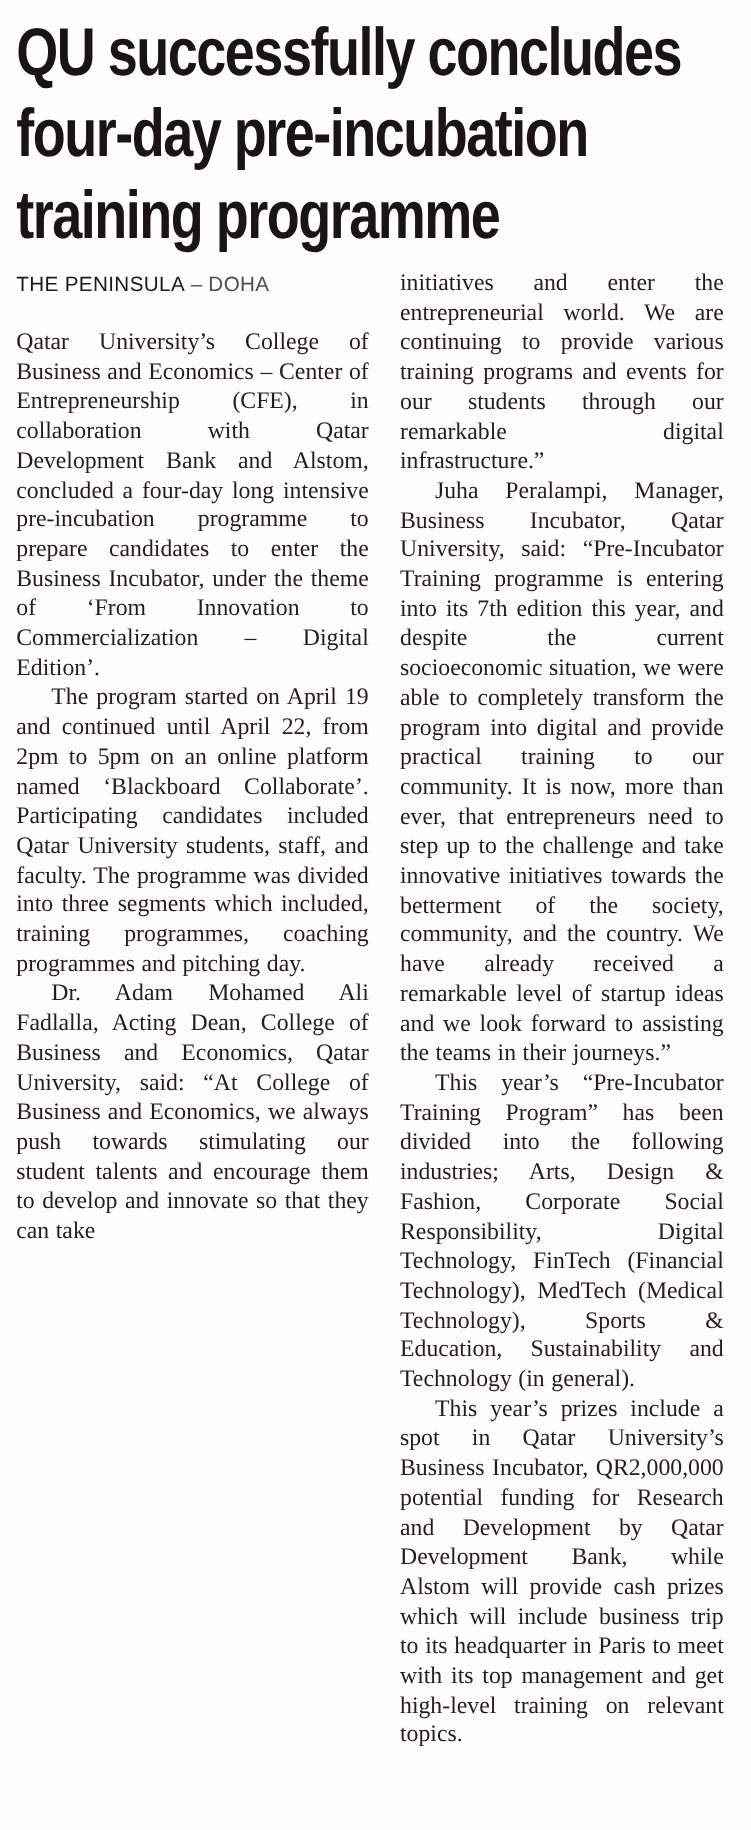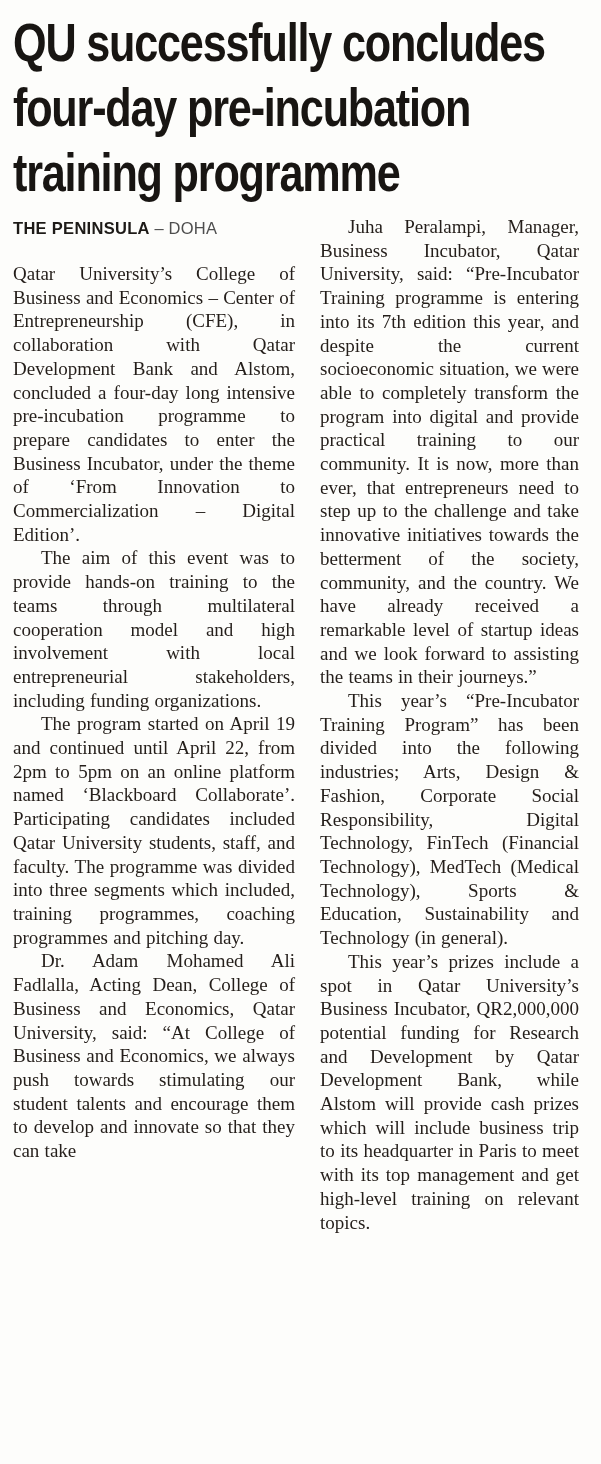--- a/index.html
+++ b/index.html
@@ -47,21 +47,21 @@
   .col-right { flex: 1; }
   .byline {
     font-family: "Liberation Sans", "DejaVu Sans", sans-serif;
     font-size: 16.5px;
     line-height: 20px;
     margin: 3px 0 24px 0;
     text-align: left;
     white-space: nowrap;
   }
   .byline-source {
-    font-weight: 700;
+    font-weight: 400;
     letter-spacing: 0.3px;
     color: #1d1a17;
   }
   .byline-sep, .byline-location {
     font-weight: 400;
     color: #4e4e4e;
     letter-spacing: 0.3px;
   }
   .col p {
     margin: 0;
@@ -86,25 +86,25 @@
 
   <div class="columns">
 
     <div class="col col-left">
       <div class="byline">
         <span class="byline-source">THE PENINSULA</span>
         <span class="byline-sep">–</span>
         <span class="byline-location">DOHA</span>
       </div>
       <p class="first">Qatar University’s College of Business and Economics – Center of Entrepreneurship (CFE), in collaboration with Qatar Development Bank and Alstom, concluded a four-day long intensive pre-incubation programme to prepare candidates to enter the Business Incubator, under the theme of ‘From Innovation to Commercialization – Digital Edition’.</p>
-      <p>The aim of this event was to provide hands-on training to the teams through multilateral cooperation model and high involvement with local entrepreneurial stakeholders, including funding organizations.</p>
       <p>The program started on April 19 and continued until April 22, from 2pm to 5pm on an online platform named ‘Blackboard Collaborate’. Participating candidates included Qatar University students, staff, and faculty. The programme was divided into three segments which included, training programmes, coaching programmes and pitching day.</p>
       <p>Dr. Adam Mohamed Ali Fadlalla, Acting Dean, College of Business and Economics, Qatar University, said: “At College of Business and Economics, we always push towards stimulating our student talents and encourage them to develop and innovate so that they can take</p>
     </div>
 
     <div class="col col-right">
+      <p class="first">initiatives and enter the entrepreneurial world. We are continuing to provide various training programs and events for our students through our remarkable digital infrastructure.”</p>
       <p>Juha Peralampi, Manager, Business Incubator, Qatar University, said: “Pre-Incubator Training programme is entering into its 7th edition this year, and despite the current socioeconomic situation, we were able to completely transform the program into digital and provide practical training to our community. It is now, more than ever, that entrepreneurs need to step up to the challenge and take innovative initiatives towards the betterment of the society, community, and the country. We have already received a remarkable level of startup ideas and we look forward to assisting the teams in their journeys.”</p>
       <p>This year’s “Pre-Incubator Training Program” has been divided into the following industries; Arts, Design &amp; Fashion, Corporate Social Responsibility, Digital Technology, FinTech (Financial Technology), MedTech (Medical Technology), Sports &amp; Education, Sustainability and Technology (in general).</p>
       <p>This year’s prizes include a spot in Qatar University’s Business Incubator, QR2,000,000 potential funding for Research and Development by Qatar Development Bank, while Alstom will provide cash prizes which will include business trip to its headquarter in Paris to meet with its top management and get high-level training on relevant topics.</p>
     </div>
 
   </div>
 </div>
 
 </body></html>

